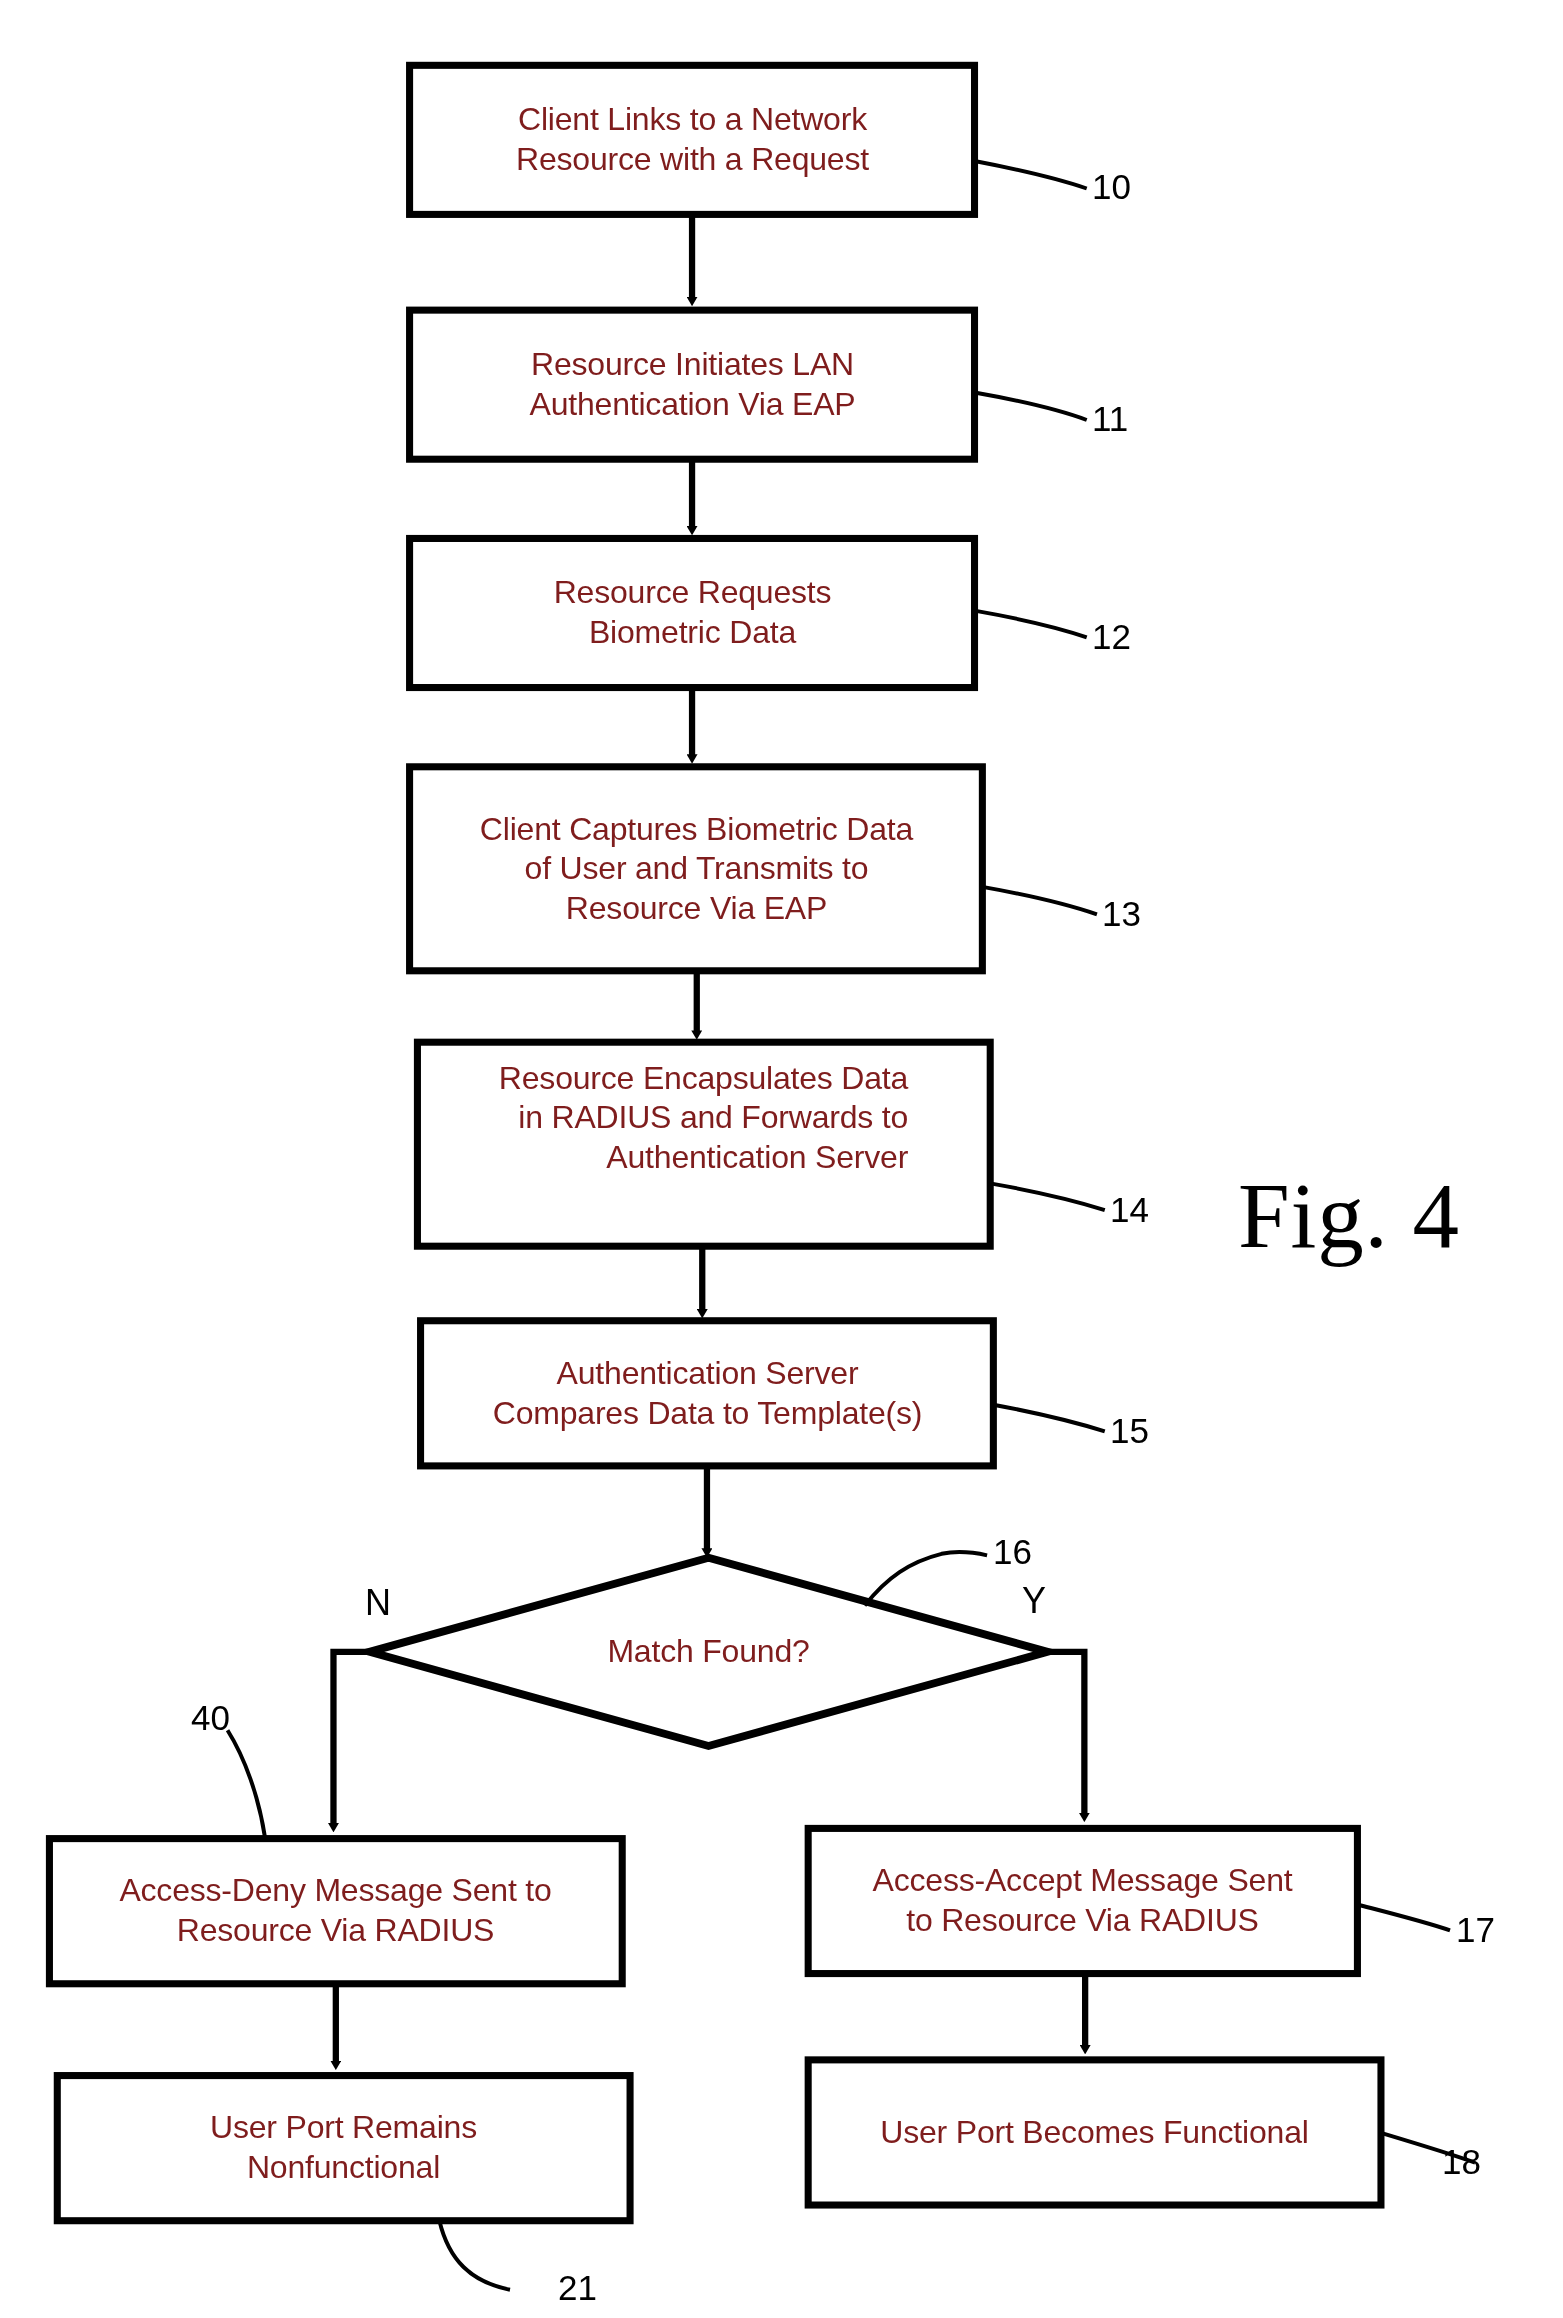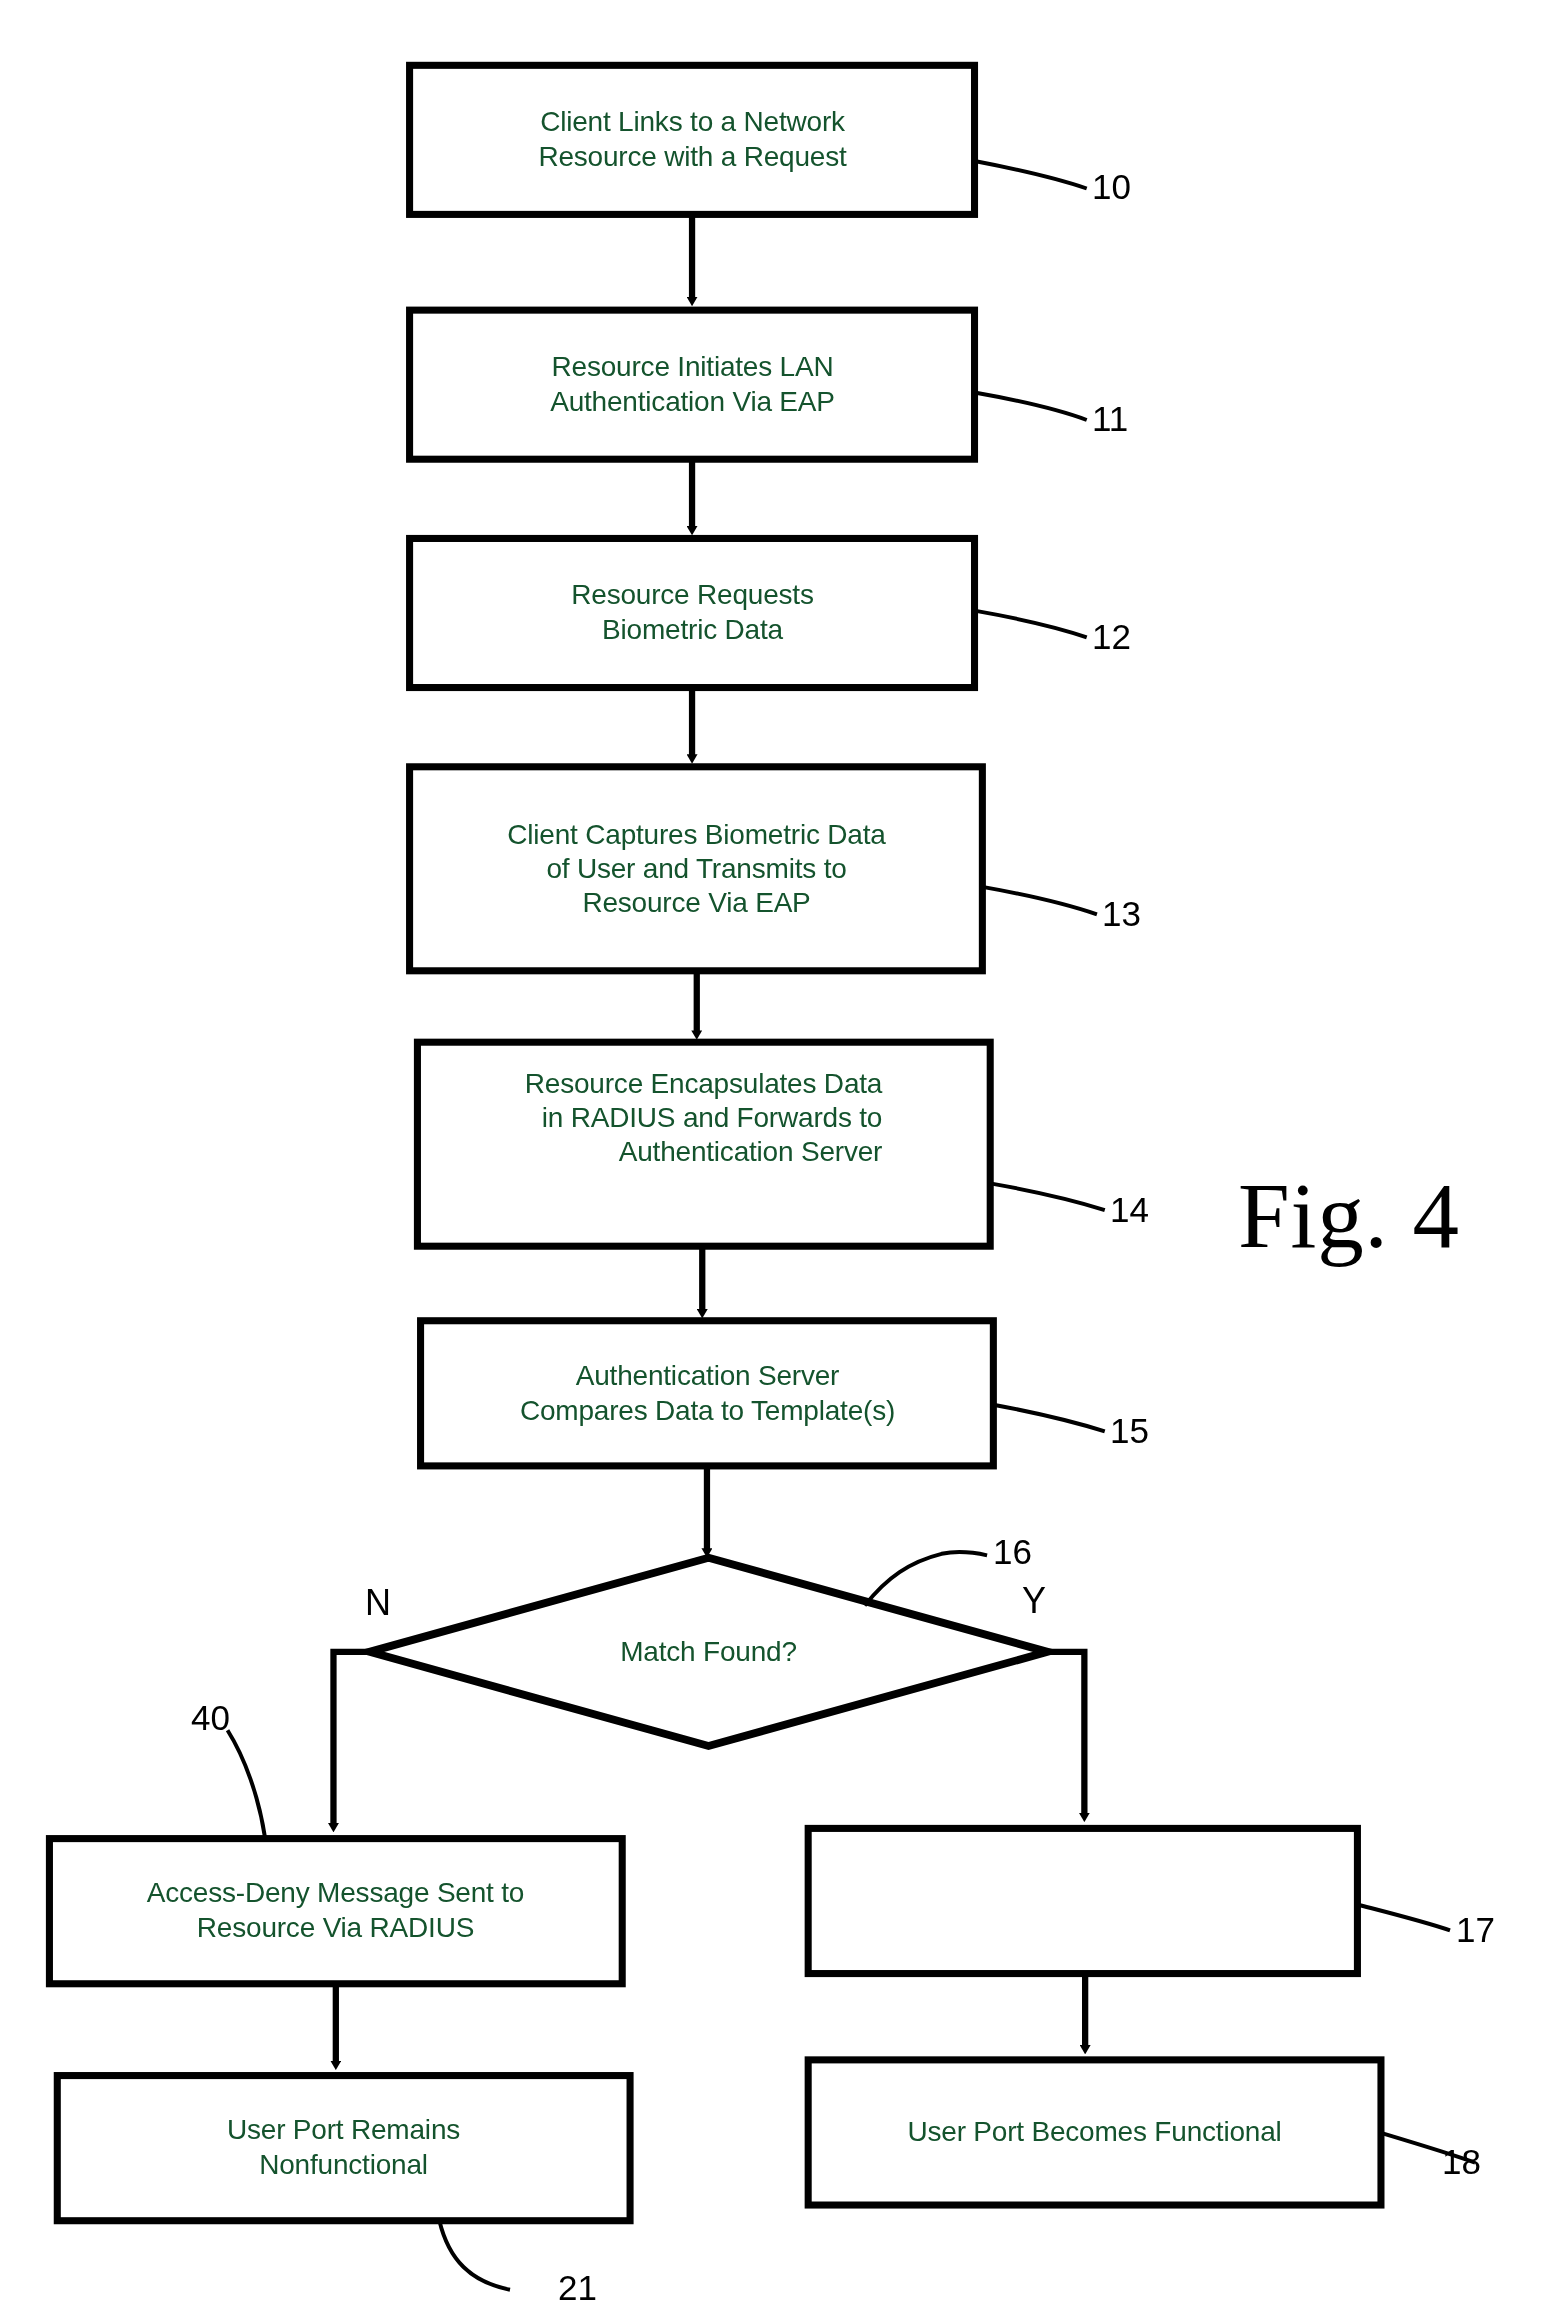--- a/index.html
+++ b/index.html
@@ -24,23 +24,23 @@
     top: 0;
     width: 1563px;
     height: 2319px;
   }
   .node-label {
     position: absolute;
     display: flex;
     align-items: center;
     justify-content: center;
     text-align: center;
-    color: #14532d;
+    color: #7f1d1d;
     font-family: "Liberation Sans", sans-serif;
-    font-size: 28px;
+    font-size: 32px;
     line-height: 1.22;
     font-weight: 400;
     letter-spacing: -0.2px;
     white-space: pre-line;
     pointer-events: none;
   }
   .ref-num {
     position: absolute;
     color: #000000;
     font-family: "Liberation Sans", sans-serif;
@@ -129,20 +129,22 @@
 of User and Transmits to
 Resource Via EAP</div>
   <div class="node-label" style="left:417px; top:1016px; width:573px; height:204px;text-align:right;">Resource Encapsulates Data
 in RADIUS and Forwards to
 Authentication Server</div>
   <div class="node-label" style="left:421px; top:1321px; width:573px; height:145px;">Authentication Server
 Compares Data to Template(s)</div>
   <div class="node-label" style="left:473px; top:1609px; width:471px; height:86px;">Match Found?</div>
   <div class="node-label" style="left:49px; top:1838px; width:573px; height:145px;">Access-Deny Message Sent to
 Resource Via RADIUS</div>
+  <div class="node-label" style="left:808px; top:1828px; width:549px; height:145px;">Access-Accept Message Sent
+to Resource Via RADIUS</div>
   <div class="node-label" style="left:57px; top:2075px; width:573px; height:145px;">User Port Remains
 Nonfunctional</div>
   <div class="node-label" style="left:808px; top:2060px; width:573px; height:145px;">User Port Becomes Functional</div>
 
   <div class="ref-num" style="left:1092px; top:169px;">10</div>
   <div class="ref-num" style="left:1092px; top:401px;">11</div>
   <div class="ref-num" style="left:1092px; top:619px;">12</div>
   <div class="ref-num" style="left:1102px; top:896px;">13</div>
   <div class="ref-num" style="left:1110px; top:1192px;">14</div>
   <div class="ref-num" style="left:1110px; top:1413px;">15</div>

